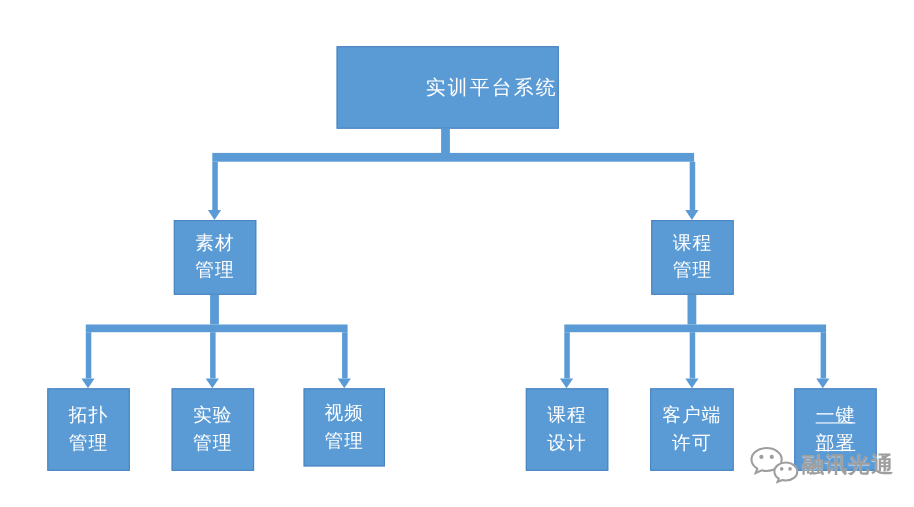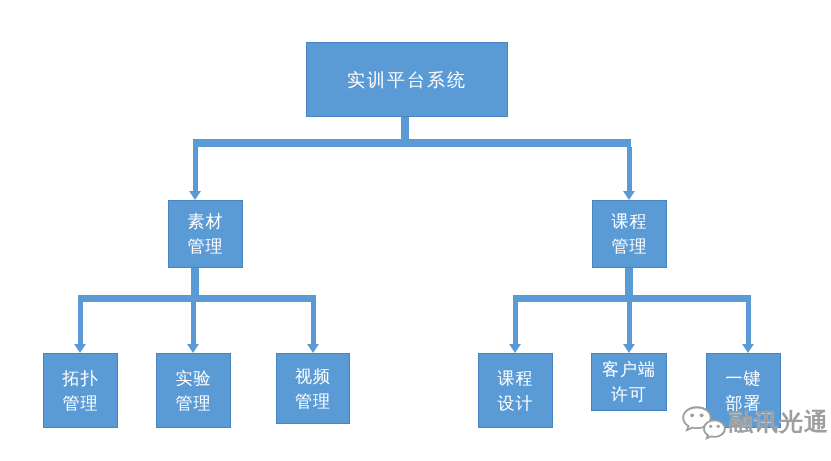--- a/index.html
+++ b/index.html
@@ -41,45 +41,45 @@
     border-top:9px solid var(--connector);
   }
   .watermark{
     position:absolute;
     left:681px;top:404px;
     display:flex;align-items:center;
     z-index:5;
   }
   .watermark .wm-text{
     color:var(--watermark);
-    font-size:24px;
+    font-size:20px;
     font-weight:700;
     letter-spacing:1px;
     line-height:34px;
     text-shadow:0 1px 1px rgba(255,255,255,.6);
   }
   .watermark svg{display:block;margin-right:2px;}
 </style>
 </head>
 <body>
 
 <div class="canvas">
 
-  <div class="node root" style="left:306px;top:42px;width:202px;height:75px;">
+  <div class="node root" style="left:306px;top:42px;width:202px;height:75px;justify-content:flex-end;">
     <span>实训平台系统</span>
   </div>
 
   <div class="conn" style="left:401px;top:117px;width:8px;height:23px;"></div>
   <div class="conn" style="left:193px;top:139px;width:438px;height:8px;"></div>
   <div class="conn" style="left:193px;top:147px;width:5px;height:44px;"></div>
   <div class="arrowhead" style="left:189px;top:191px;"></div>
   <div class="conn" style="left:627px;top:147px;width:5px;height:44px;"></div>
   <div class="arrowhead" style="left:623px;top:191px;"></div>
 
-  <div class="node" style="left:158px;top:200px;width:75px;height:68px;margin-left:10px;">
+  <div class="node" style="left:158px;top:200px;width:75px;height:68px;">
     <span>素材
 管理</span>
   </div>
   <div class="node" style="left:592px;top:200px;width:75px;height:68px;">
     <span>课程
 管理</span>
   </div>
 
   <div class="conn" style="left:191px;top:268px;width:8px;height:27px;"></div>
   <div class="conn" style="left:78px;top:295px;width:238px;height:7px;"></div>
@@ -109,25 +109,25 @@
   </div>
   <div class="node" style="left:276px;top:353px;width:74px;height:71px;">
     <span>视频
 管理</span>
   </div>
 
   <div class="node" style="left:478px;top:353px;width:75px;height:75px;">
     <span>课程
 设计</span>
   </div>
-  <div class="node" style="left:591px;top:353px;width:76px;height:58px;">
+  <div class="node" style="left:591px;top:353px;width:76px;height:75px;">
     <span>客户端
 许可</span>
   </div>
-  <div class="node" style="left:706px;top:353px;width:75px;height:75px;">
+  <div class="node" style="left:722px;top:353px;width:75px;height:75px;text-decoration:underline;">
     <span>一键
 部署</span>
   </div>
 
   <div class="watermark">
     <svg width="46" height="36" viewBox="0 0 48 38" aria-hidden="true">
       <g fill="#ffffff" stroke="#9e9e9e" stroke-width="2">
         <path d="M31 14.5c0 6.3-6.5 11-14.5 11-1.6 0-3.2-.2-4.6-.6L6 27.5l1.6-4.2C4.3 21.2 2 18.1 2 14.5 2 8.2 8.5 3.5 16.5 3.5S31 8.2 31 14.5z"></path>
         <path d="M46 26c0 4.8-5 8.7-11 8.7-1.2 0-2.4-.15-3.5-.45L27 36l1.2-3.1C25.7 31.3 24 28.8 24 26c0-4.8 5-8.7 11-8.7s11 3.9 11 8.7z"></path>
       </g>

